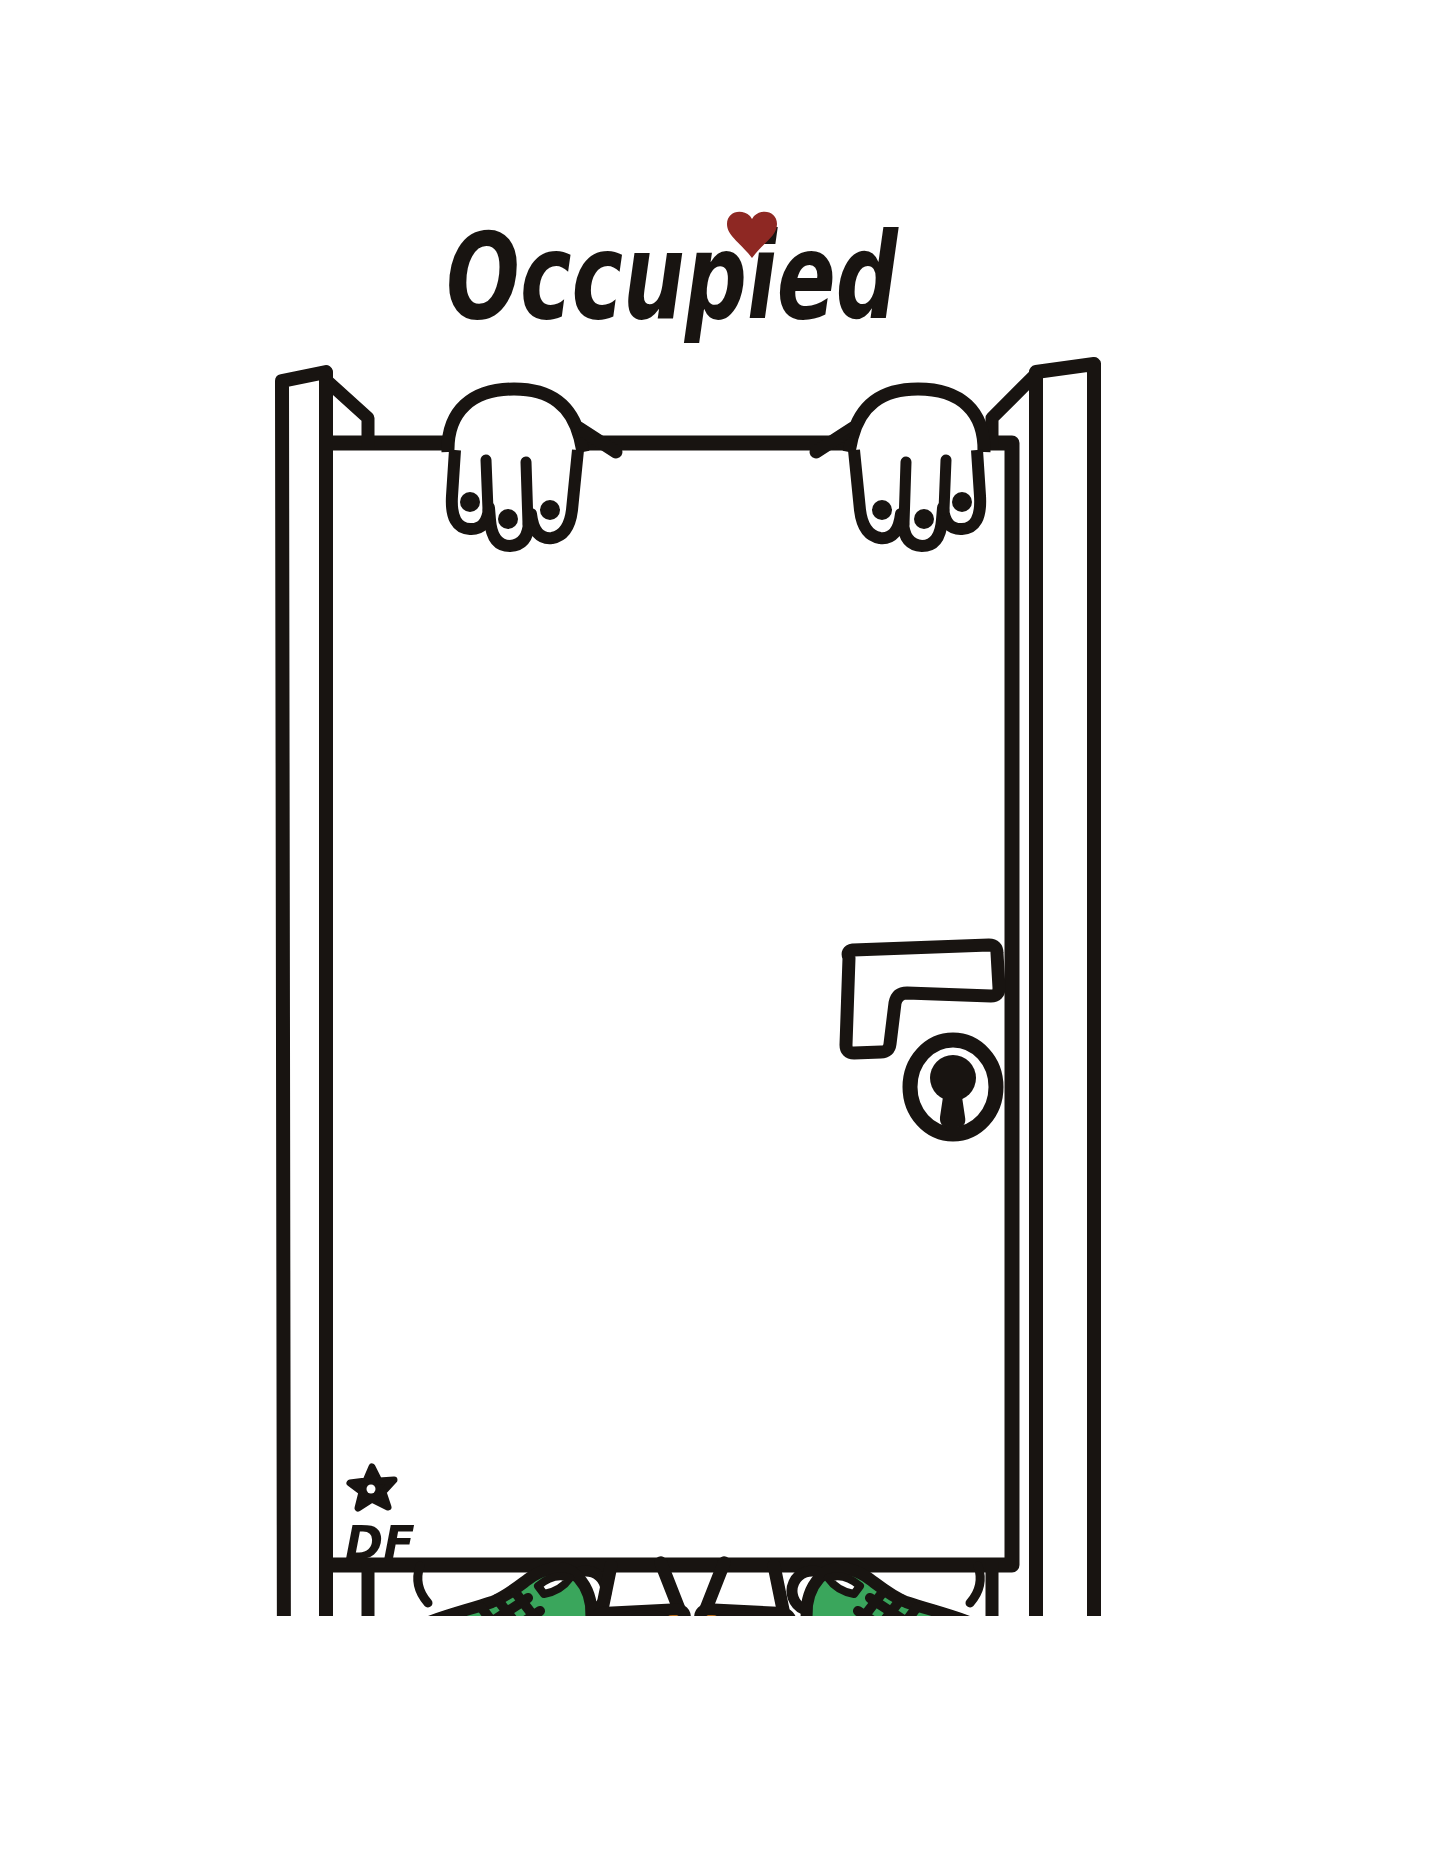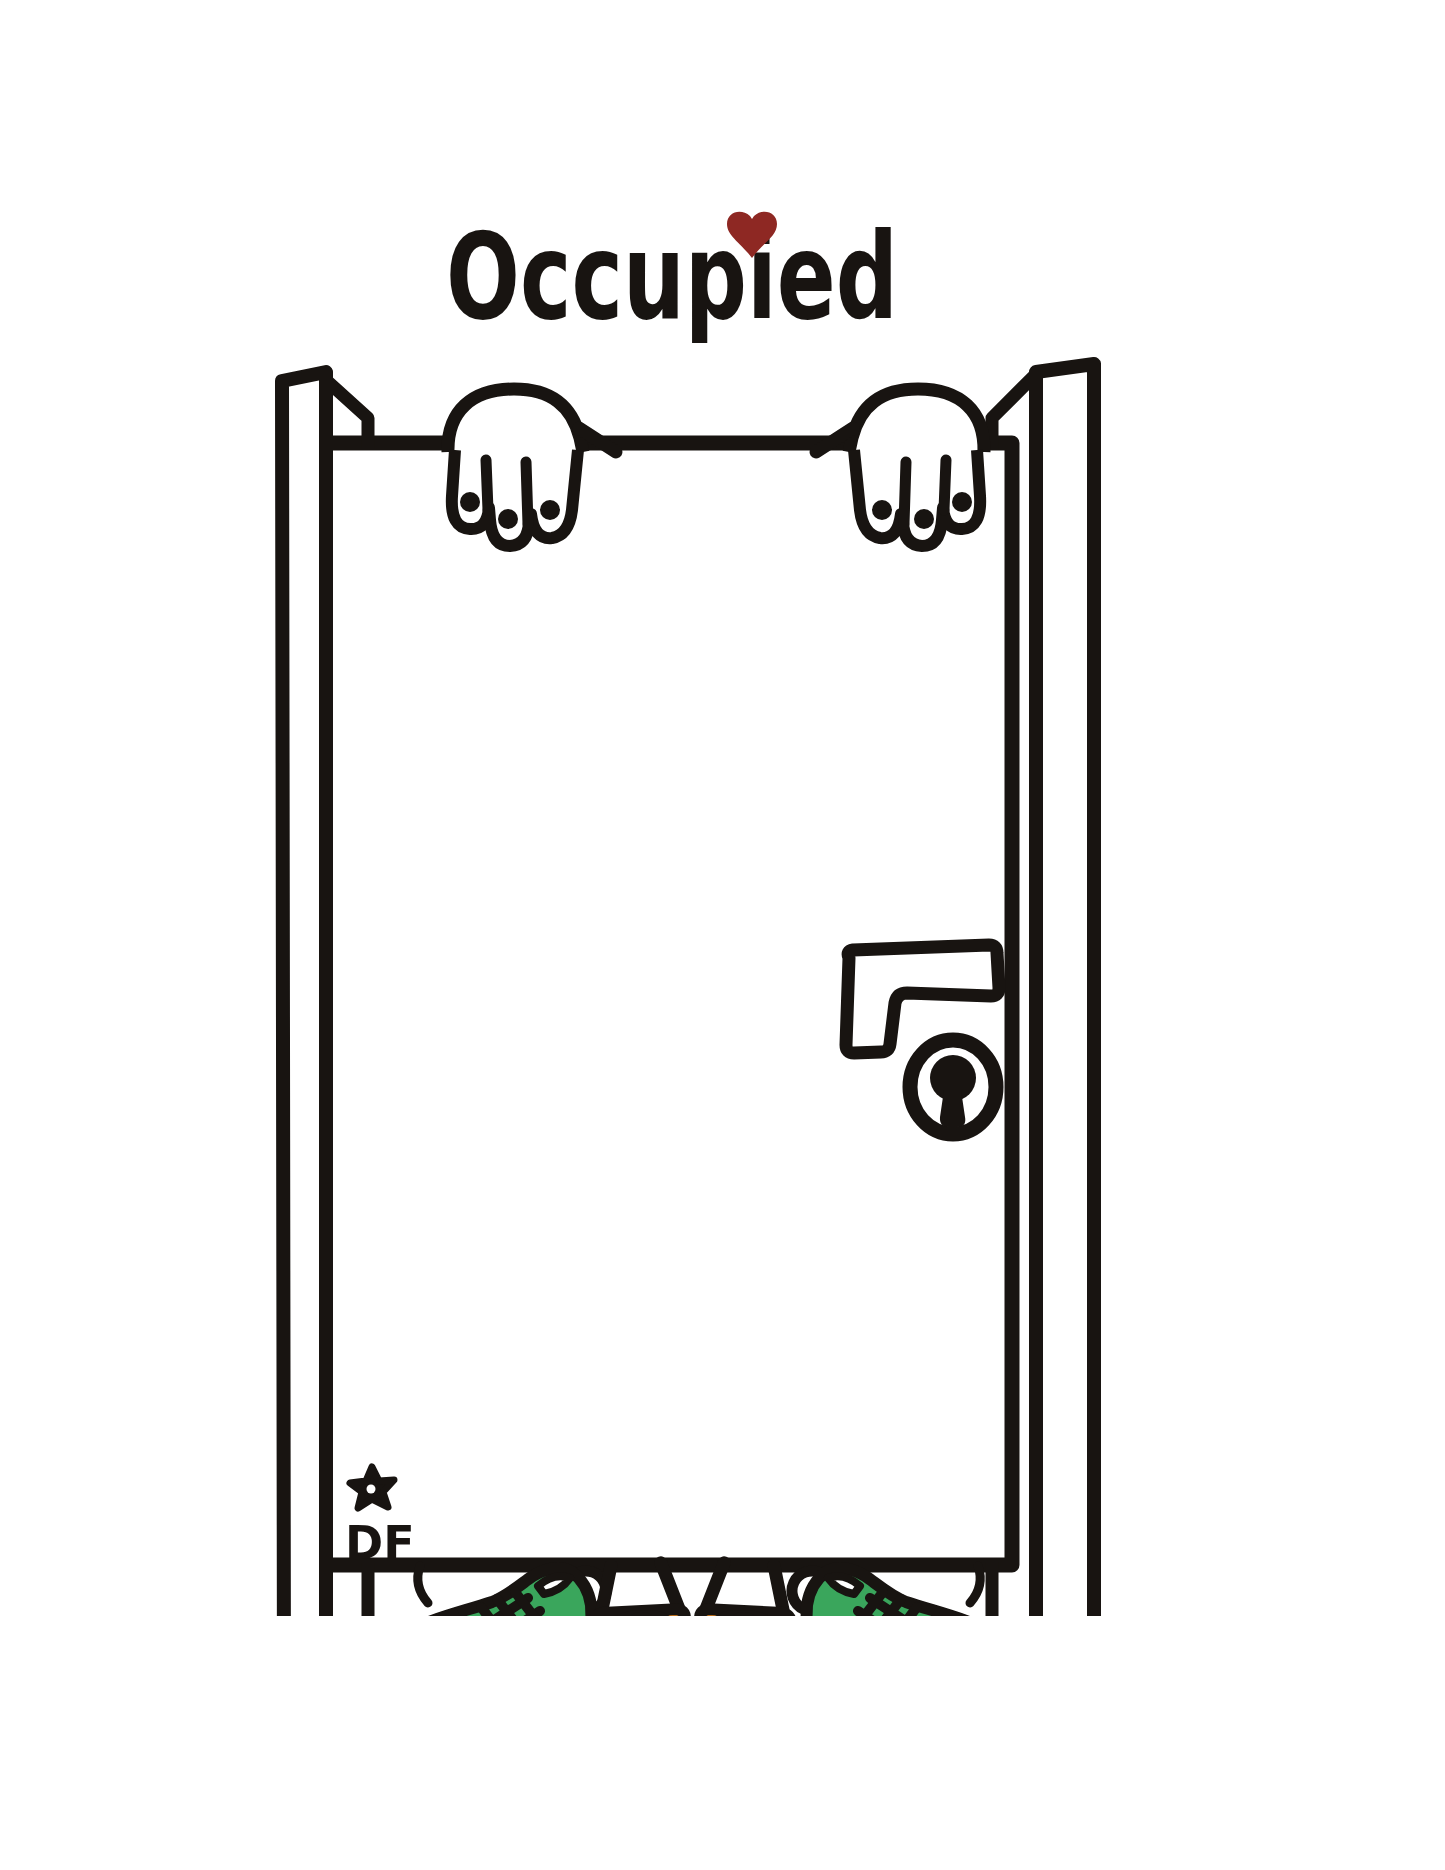--- a/index.html
+++ b/index.html
@@ -2,20 +2,21 @@
 <html style="--ink: #181411; --paper: #ffffff; --green: #3aa65c; --green-dark: #2e7b3e; --orange: #f28b1c; --brown: #9f642a; --heart-red: #8e2823;"><head>
 <meta charset="utf-8">
 <style>
   html,body{margin:0;padding:0;background:#ffffff;}
   .stage{
     position:relative;
     width:1445px;height:1616px;
     background:var(--paper,#ffffff);
     overflow:hidden;
     font-family:"DejaVu Sans", sans-serif;
+    font-style:italic;
   }
   svg{position:absolute;inset:0;display:block;}
   .ink-stroke{stroke:var(--ink,#181411);fill:none;}
   text{font-family:"DejaVu Sans","Liberation Sans",sans-serif;}
 </style>
 </head>
 <body>
 
 <div class="stage">
 <svg viewBox="0 0 1445 1870" width="1445" height="1870" xmlns="http://www.w3.org/2000/svg" xmlns:xlink="http://www.w3.org/1999/xlink">

